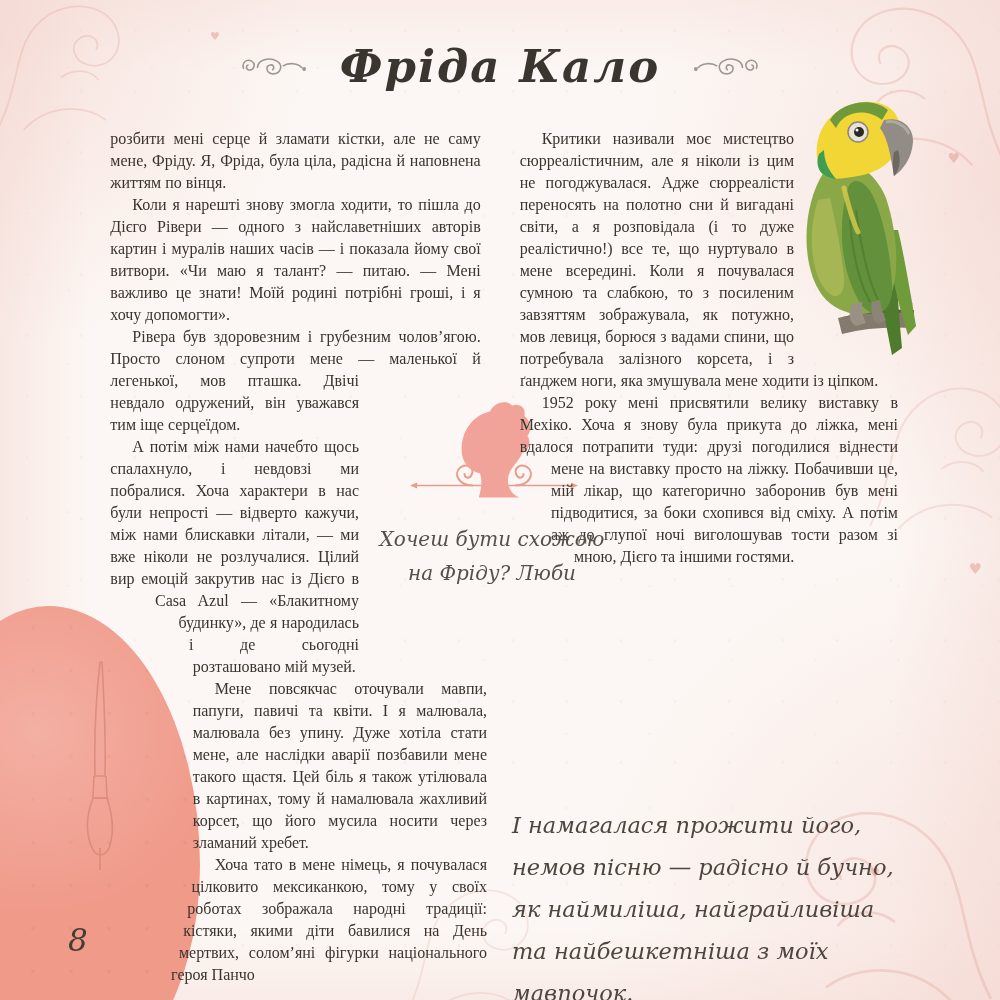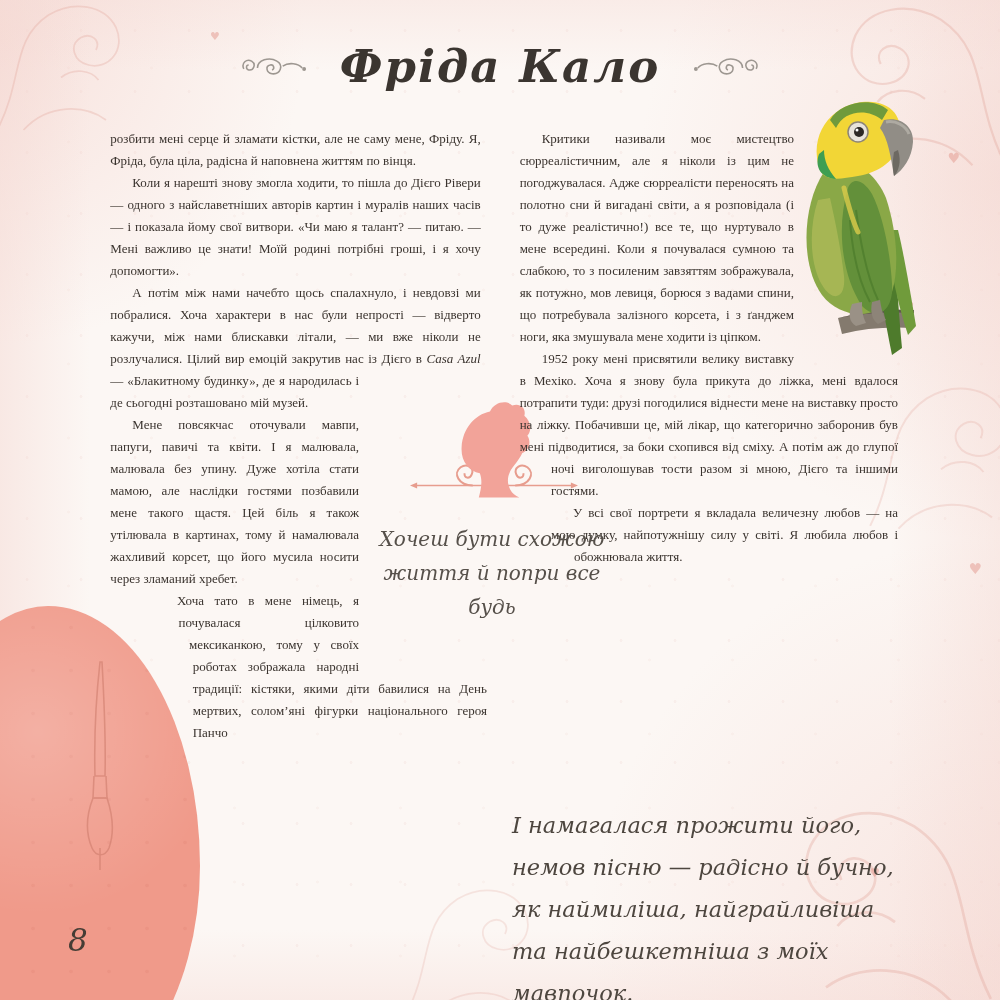--- a/index.html
+++ b/index.html
@@ -34,24 +34,24 @@
 
   
   .header{position:absolute;top:44px;left:0;width:100%;display:flex;align-items:center;justify-content:center;gap:32px;z-index:2;}
   .page-title{
     font-family:"DejaVu Serif",serif;font-style:italic;font-weight:bold;
     font-size:45px;color:#3b3530;letter-spacing:2px;line-height:1;
   }
   .title-orn{width:70px;height:26px;}
 
   
-  .col{position:absolute;z-index:2;font-size:13px;line-height:22px;text-align:justify;}
+  .col{position:absolute;z-index:2;font-size:16px;line-height:22px;text-align:justify;}
   .col p{margin:0;}
   .col p.indent{text-indent:22px;}
-  .col .em{font-style:italic;}
+  .col .em{}
   .col1{left:103px;top:128px;width:384px;height:852px;}
   .col2{left:513px;top:128px;width:385px;height:700px;}
 
   .spacer{pointer-events:none;}
   .sp-quote-right{float:right;width:128px;height:545px;shape-margin:5px;
     shape-outside:polygon(99% 0,100% 0,100% 100%,0 100%,0 48.5%,99% 48%);}
   .sp-blob-left{float:left;width:90px;height:852px;shape-margin:6px;
     shape-outside:polygon(0 0,1.5% 0,1.5% 55.5%,70% 58%,93% 63%,93% 87%,75% 97%,55% 100%,0 100%);}
   .sp-parrot-right{float:right;width:104px;height:222px;shape-margin:5px;}
   .sp-quote-left{float:left;width:110px;height:590px;shape-margin:5px;
@@ -198,33 +198,33 @@
     <path d="M106,88 C120,88 126,76 118,70 C112,66 104,70 107,77 C109,82 115,81 114,76"></path>
   </g>
   <path d="M70,100 C72,92 74,84 71,76 C60,74 52,64 53,50 C54,32 66,18 81,15 C85,6 97,3 103,9 C111,6 117,12 115,19 C121,24 123,33 118,39 C122,45 120,53 113,56 C109,64 104,69 101,74 C98,80 98,86 101,92 C103,96 106,98 110,100 Z" fill="#f2a399"></path>
 </svg>
 
 <div class="col col1">
   <div class="spacer sp-quote-right"></div>
   <div class="spacer sp-blob-left"></div>
   <p>розбити мені серце й зламати кістки, але не саму мене, Фріду. Я, Фріда, була ціла, радісна й наповнена життям по вінця.</p>
   <p class="indent">Коли я нарешті знову змогла ходити, то пішла до Дієго Рівери — одного з найславетніших авторів картин і муралів наших часів — і показала йому свої витвори. «Чи маю я талант? — питаю. — Мені важливо це знати! Моїй родині потрібні гроші, і я хочу допомогти».</p>
+  <p class="indent">Рівера був здоровезним і грубезним чолов’ягою. Просто слоном супроти мене — маленької й легенької, мов пташка. Двічі невдало одружений, він уважався тим іще серцеїдом.</p>
   <p class="indent"><span>А потім між нами начебто щось спалахнуло, і невдовзі ми побралися. Хоча характери в нас були непрості — відверто кажучи, між нами блискавки літали, — ми вже ніколи не розлучалися. Цілий вир емоцій закрутив нас із Дієго в </span><span class="em">Casa Azul</span><span> — «Блакитному будинку», де я народилась і де сьогодні розташовано мій музей.</span></p>
-  <p class="indent">Мене повсякчас оточували мавпи, папуги, павичі та квіти. І я малювала, малювала без упину. Дуже хотіла стати мамою, але наслідки гостями позбавили мене такого щастя. Цей біль я також утілювала в картинах, тому й намалювала жахливий корсет, що його мусила носити через зламаний хребет.</p>
+  <p class="indent">Мене повсякчас оточували мавпи, папуги, павичі та квіти. І я малювала, малювала без упину. Дуже хотіла стати мене, але наслідки аварії позбавили мене такого щастя. Цей біль я також утілювала в картинах, тому й намалювала жахливий корсет, що його мусила носити через зламаний хребет.</p>
   <p class="indent">Хоча тато в мене німець, я почувалася цілковито мексиканкою, тому у своїх роботах зображала народні традиції: кістяки, якими діти бавилися на День мертвих, солом’яні фігурки національного героя Панчо</p>
 </div>
 
 <div class="col col2">
   <div class="spacer sp-parrot-right"></div>
   <div class="spacer sp-quote-left"></div>
   <p class="indent">Критики називали моє мистецтво сюрреалістичним, але я ніколи із цим не погоджувалася. Адже сюрреалісти переносять на полотно сни й вигадані світи, а я розповідала (і то дуже реалістично!) все те, що нуртувало в мене всередині. Коли я почувалася сумною та слабкою, то з посиленим завзяттям зображувала, як потужно, мов левиця, борюся з вадами спини, що потребувала залізного корсета, і з ґанджем ноги, яка змушувала мене ходити із ціпком.</p>
   <p class="indent">1952 року мені присвятили велику виставку в Мехіко. Хоча я знову була прикута до ліжка, мені вдалося потрапити туди: друзі погодилися віднести мене на виставку просто на ліжку. Побачивши це, мій лікар, що категорично заборонив був мені підводитися, за боки схопився від сміху. А потім аж до глупої ночі виголошував тости разом зі мною, Дієго та іншими гостями.</p>
-  <p class="indent">У всі свої портрети я вкладала величезну любов — на мою думку, найпотужнішу силу у світі. Я любила любов і обожнювала життя.</p>
 </div>
 
 <div class="quote-mid">
   <span>Хочеш бути схожою</span>
-  <span>життя й попри все будь</span>
+  <span>на Фріду? Люби</span>
 </div>
 
 <div class="quote-bottom">І намагалася прожити його, немов пісню — радісно й бучно, як наймиліша, найграйливіша та найбешкетніша з моїх мавпочок.</div>
 
 <div class="page-number">8</div>
 
 </body></html>

